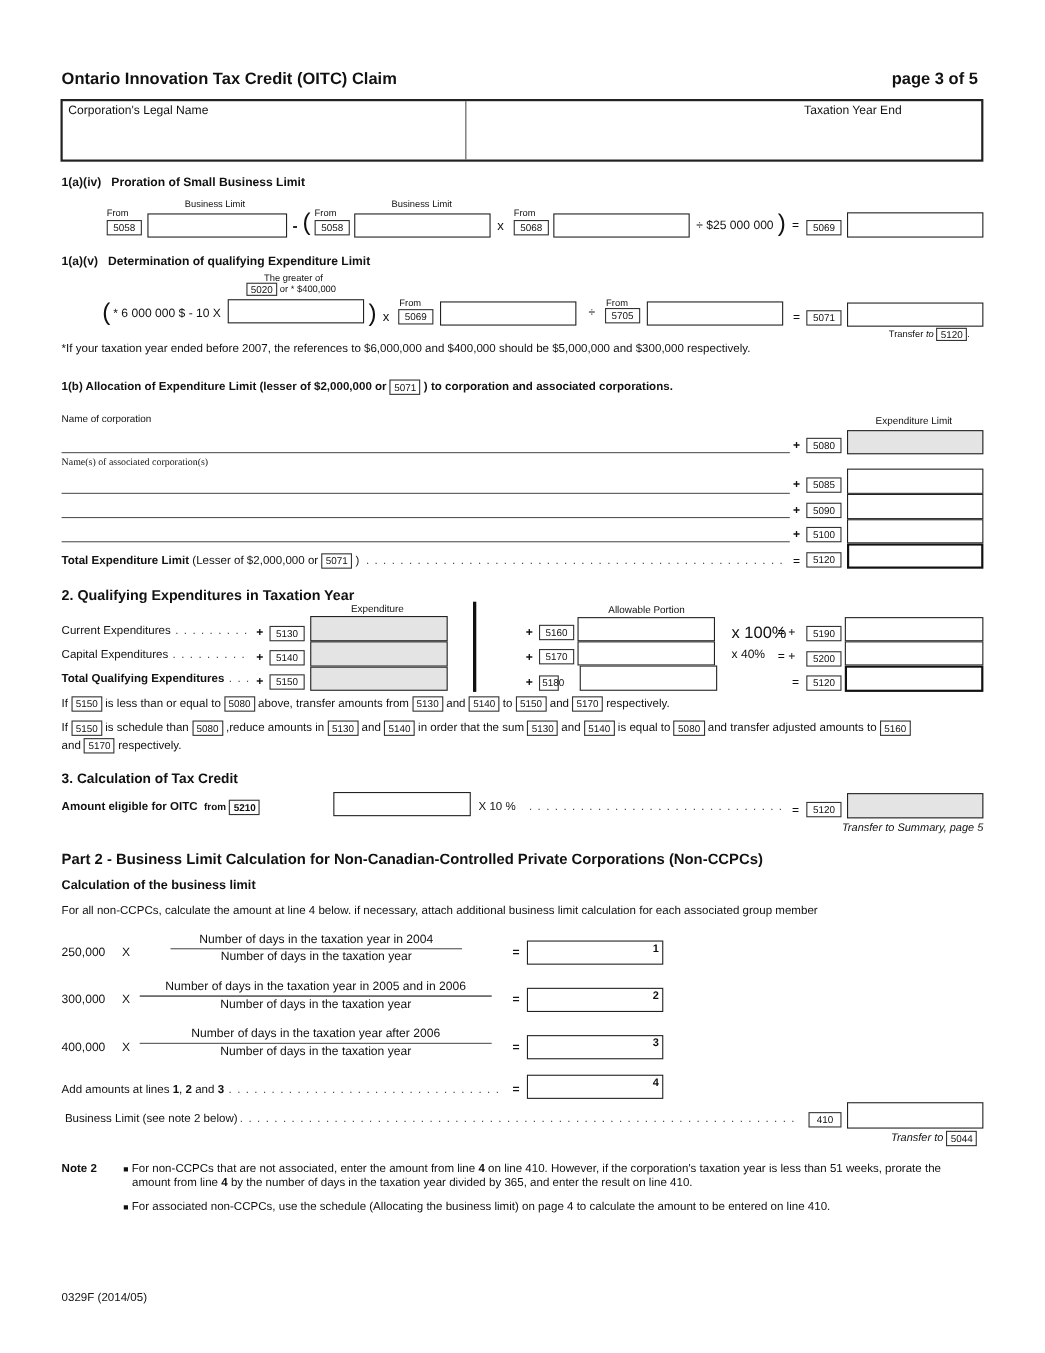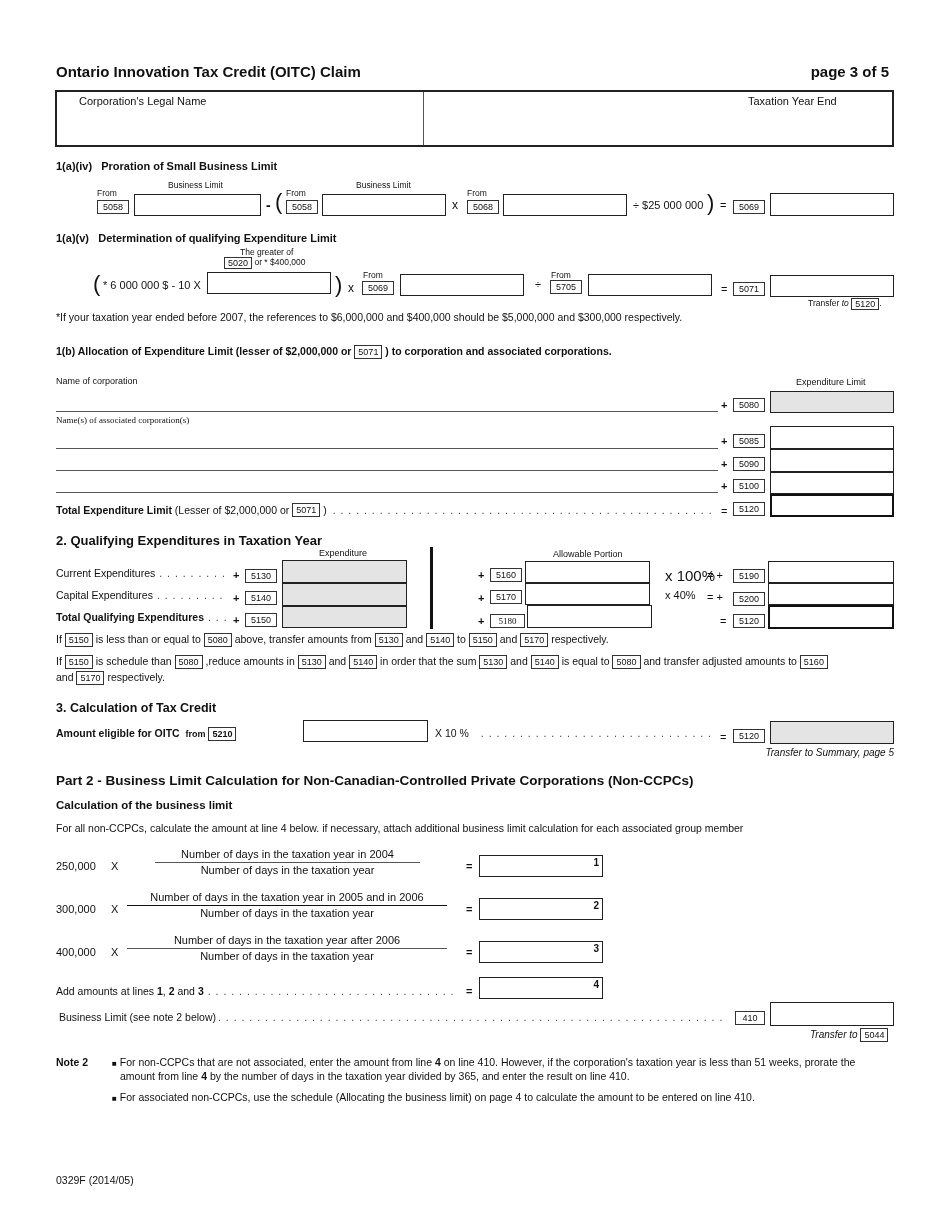--- a/index.html
+++ b/index.html
@@ -14,21 +14,21 @@
   .code { position: absolute; border: 1px solid #333; height: 14px; font-size: 9px; text-align: center; line-height: 12px; background: #fff; padding: 0 2px; }
   .icode { display: inline-block; border: 1px solid #333; font-size: 9px; line-height: 12px; height: 14px; padding: 0 3px; vertical-align: middle; background: #fff; }
   .field { position: absolute; border: 1px solid #222; background: #fff; }
   .field.thick { border: 2px solid #111; }
   .field.grey { background: #e4e4e4; }
   .rule { position: absolute; height: 0; border-top: 1px solid #555; }
   .paren { position: absolute; font-size: 22px; line-height: 22px; }
   .dots { overflow: hidden; white-space: nowrap; color: #444; letter-spacing: 1px; }
   .linenum { position: absolute; right: 3px; top: 1px; font-size: 10px; font-weight: bold; }
   .header-box { position: absolute; left: 55px; top: 90px; width: 839px; height: 57px; border: 2px solid #222; }
-  .header-cell { position: absolute; top: 0; height: 100%; border-right: 1px solid #555; padding: 3px 22px; font-size: 11px; }
+  .header-cell { position: absolute; top: 0; height: 100%; border-right: 1px solid #555; padding: 3px 5px; font-size: 11px; }
   .frac-num, .frac-den { position: absolute; text-align: center; font-size: 11px; }
 </style>
 </head>
 <body>
 
 <div class="abs title" style="left:56px; top:63px;">Ontario Innovation Tax Credit (OITC) Claim</div>
 <div class="abs title" style="right:61px; top:63px;">page 3 of 5</div>
 
 <div class="header-box">
   <div class="header-cell" style="left:0; width:367px;">
@@ -172,21 +172,21 @@
 <div class="field" style="left:768px; top:583px; width:126px; height:22px;"></div>
 
 <div class="abs" style="left:56px; top:611px; width:170px; display:flex; font-size:10.5px; white-space:nowrap;">
   <b>Total Qualifying Expenditures</b>
   <span class="dots" style="flex:1; margin-left:4px;">. . . . .</span>
 </div>
 <div class="abs" style="left:233px; top:614px; font-weight:bold;">+</div>
 <div class="code" style="left:245px; top:613px; width:32px;">5150</div>
 <div class="field grey" style="left:282px; top:606px; width:125px; height:22px;"></div>
 <div class="abs" style="left:478px; top:615px; font-weight:bold;">+</div>
-<div class="code" style="left:490px; top:614px; width:35px;font-family:Liberation Serif, serif;">5180</div>
+<div class="code" style="left:490px; top:614px; width:18px;">5180</div>
 <div class="field" style="left:527px; top:605px; width:125px; height:23px;"></div>
 <div class="abs" style="left:720px; top:615px;">=</div>
 <div class="code" style="left:733px; top:614px; width:32px;">5120</div>
 <div class="field thick" style="left:768px; top:605px; width:126px; height:24px;"></div>
 
 <div class="abs" style="left:56px; top:633px; font-size:10.5px; white-space:nowrap;">
   <span>If</span>
   <span class="icode">5150</span>
   <span>is less than or equal to</span>
   <span class="icode">5080</span>

